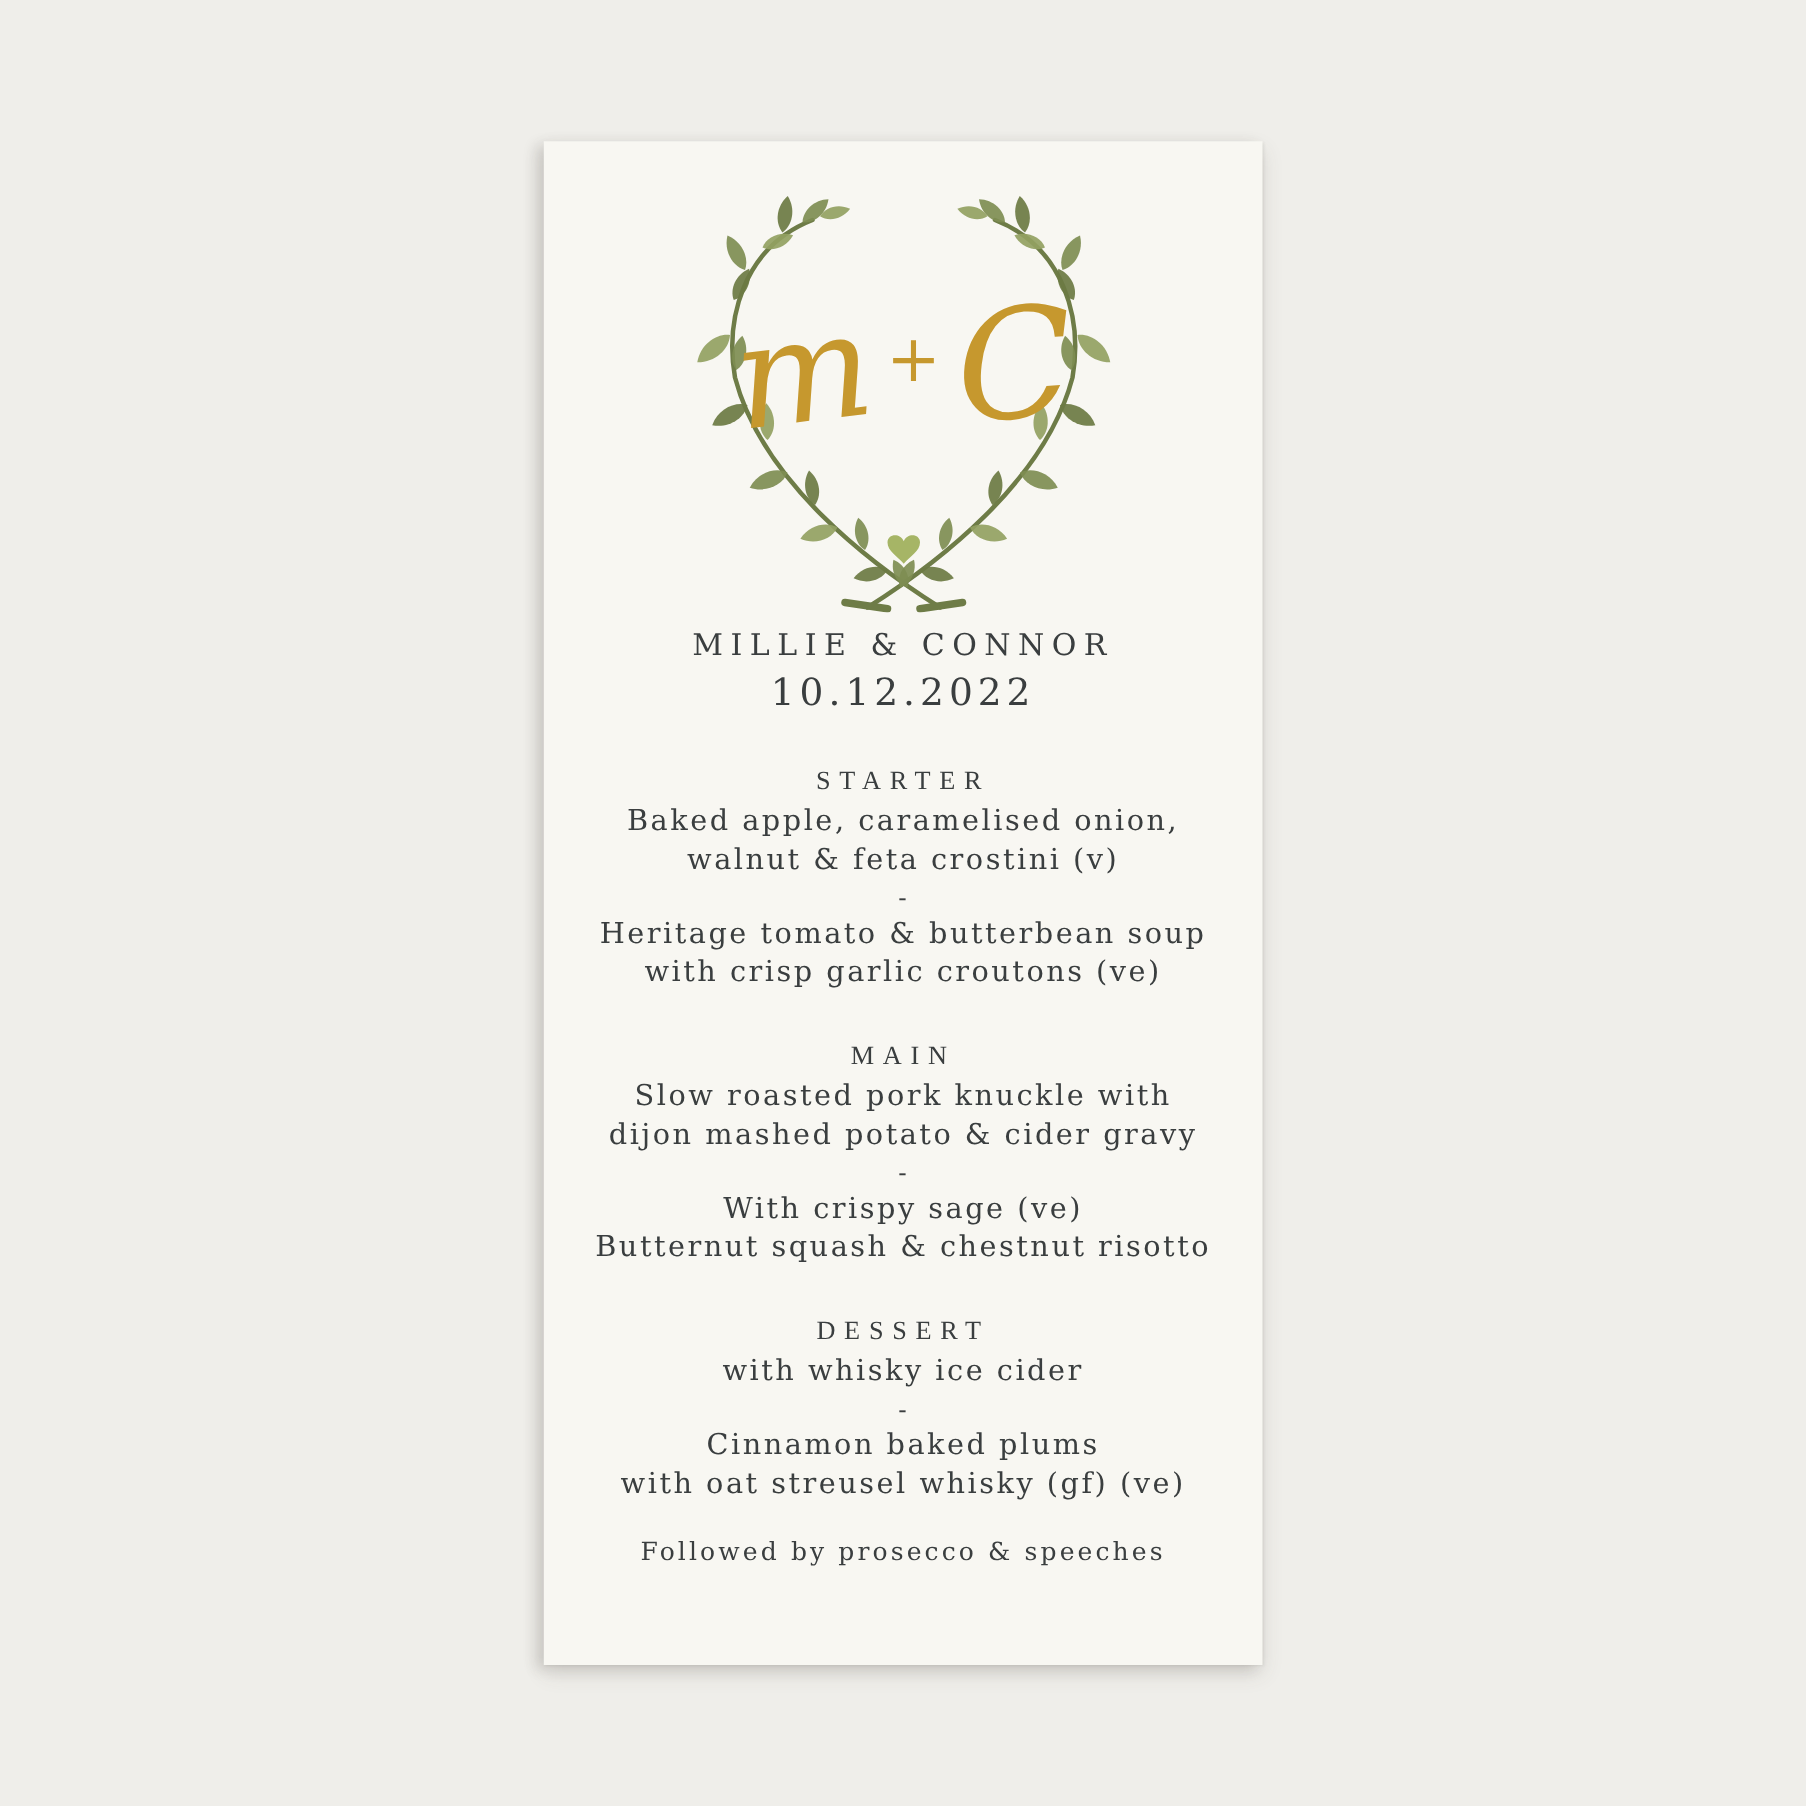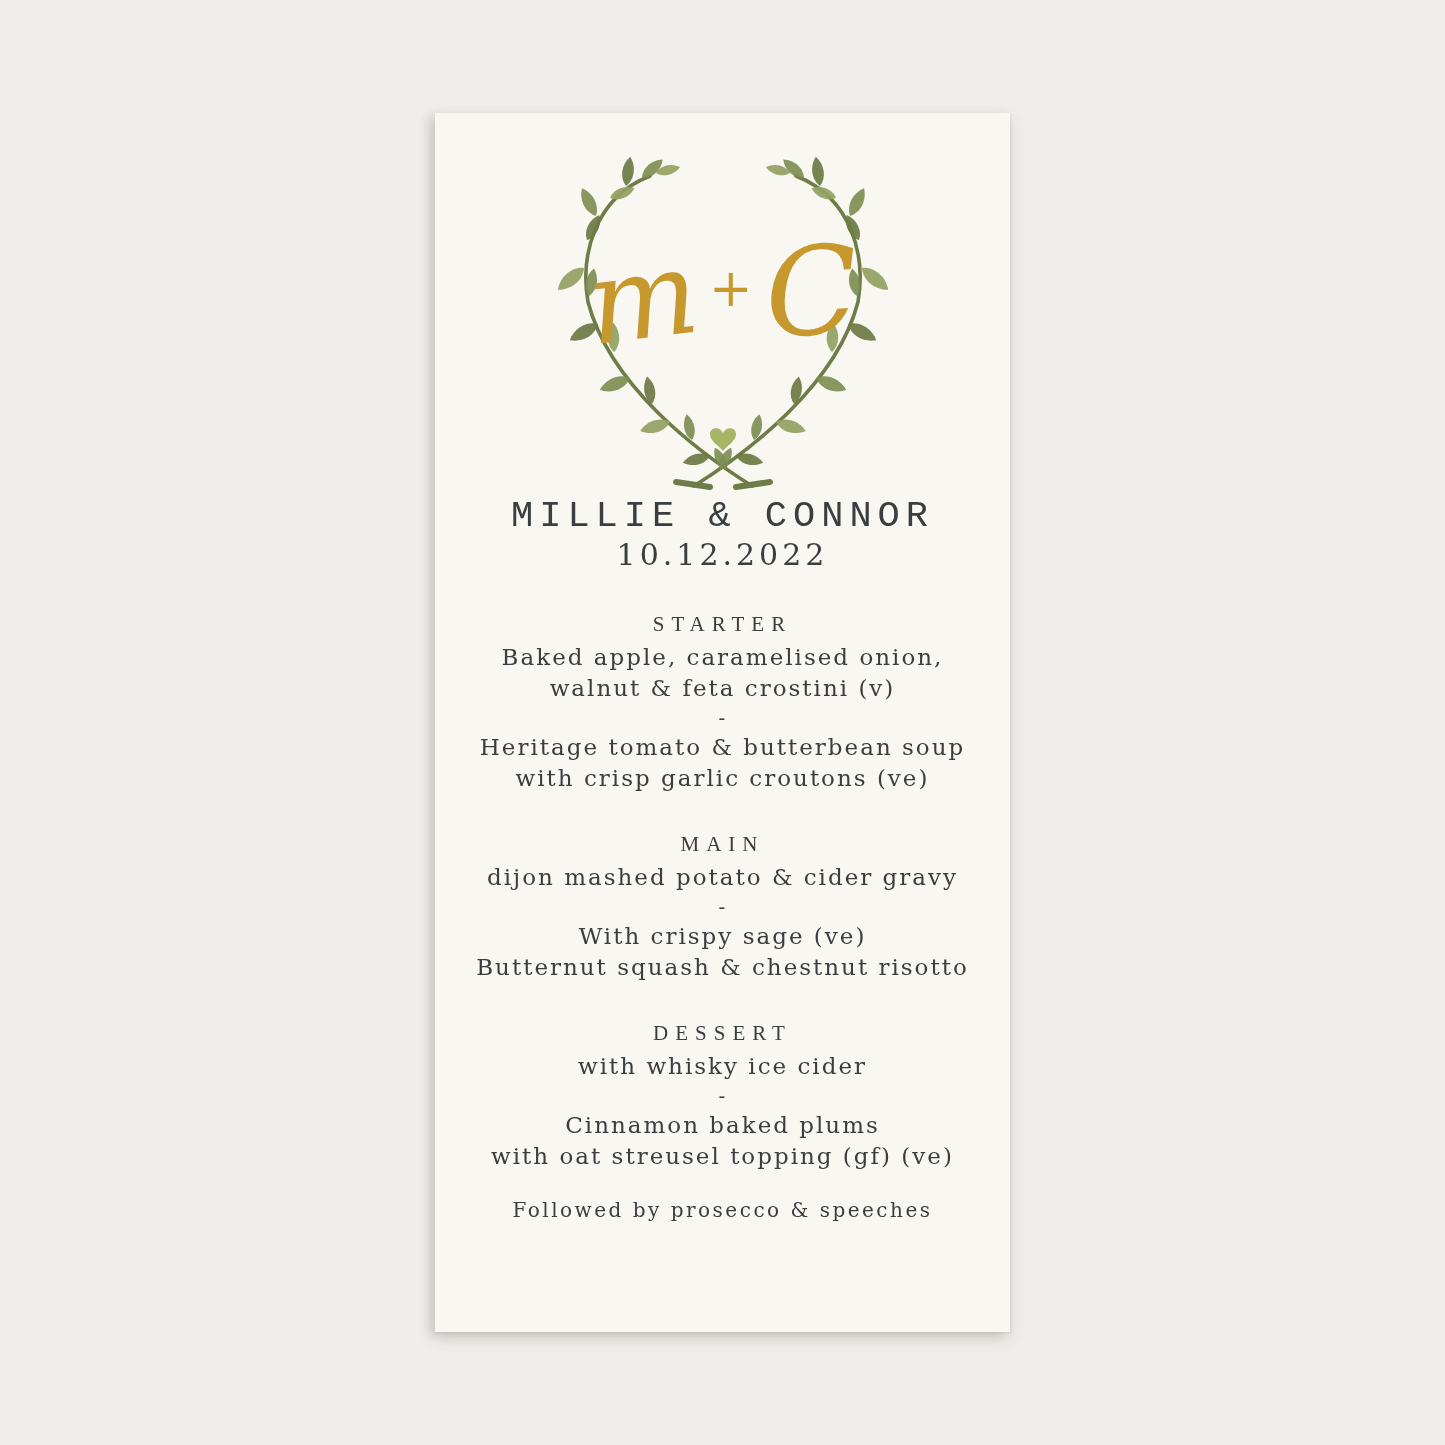--- a/index.html
+++ b/index.html
@@ -45,25 +45,24 @@
     color:var(--gold);
     font-family:"DejaVu Serif",serif;
     font-style:italic;
     pointer-events:none;
   }
   .monogram .mono-left{font-size:116px;line-height:1;transform:rotate(-7deg) translateY(6px);}
   .monogram .mono-plus{font-size:52px;font-style:normal;line-height:1;transform:translateY(-4px);}
   .monogram .mono-right{font-size:122px;line-height:1;transform:rotate(-4deg);}
   .names{
     margin-top:8px;
-    font-size:37px;
+    font-size:24px;
     letter-spacing:6px;
     line-height:36px;
     font-weight:normal;
-    font-family:Liberation Mono, monospace;
   }
   .date{
     margin-top:6px;
     font-size:30px;
     letter-spacing:4px;
     line-height:30px;
   }
   .menu-section{margin-top:36px;}
   .menu-section.first{margin-top:40px;}
   .section-heading{
@@ -139,29 +138,30 @@
     <div class="section-heading">STARTER</div>
     <div class="course-line">Baked apple, caramelised onion,</div>
     <div class="course-line">walnut &amp; feta crostini (v)</div>
     <div class="course-divider">-</div>
     <div class="course-line">Heritage tomato &amp; butterbean soup</div>
     <div class="course-line">with crisp garlic croutons (ve)</div>
   </div>
 
   <div class="menu-section">
     <div class="section-heading">MAIN</div>
+    <div class="course-line">Slow roasted pork knuckle with</div>
     <div class="course-line">dijon mashed potato &amp; cider gravy</div>
     <div class="course-divider">-</div>
     <div class="course-line">With crispy sage (ve)</div>
     <div class="course-line">Butternut squash &amp; chestnut risotto</div>
   </div>
 
   <div class="menu-section">
     <div class="section-heading">DESSERT</div>
     <div class="course-line">with whisky ice cider</div>
     <div class="course-divider">-</div>
     <div class="course-line">Cinnamon baked plums</div>
-    <div class="course-line">with oat streusel topping (gf) (ve)</div>
+    <div class="course-line">with oat streusel whisky (gf) (ve)</div>
   </div>
 
   <div class="footer-line">Followed by prosecco &amp; speeches</div>
 
 </div>
 
 </body></html>

